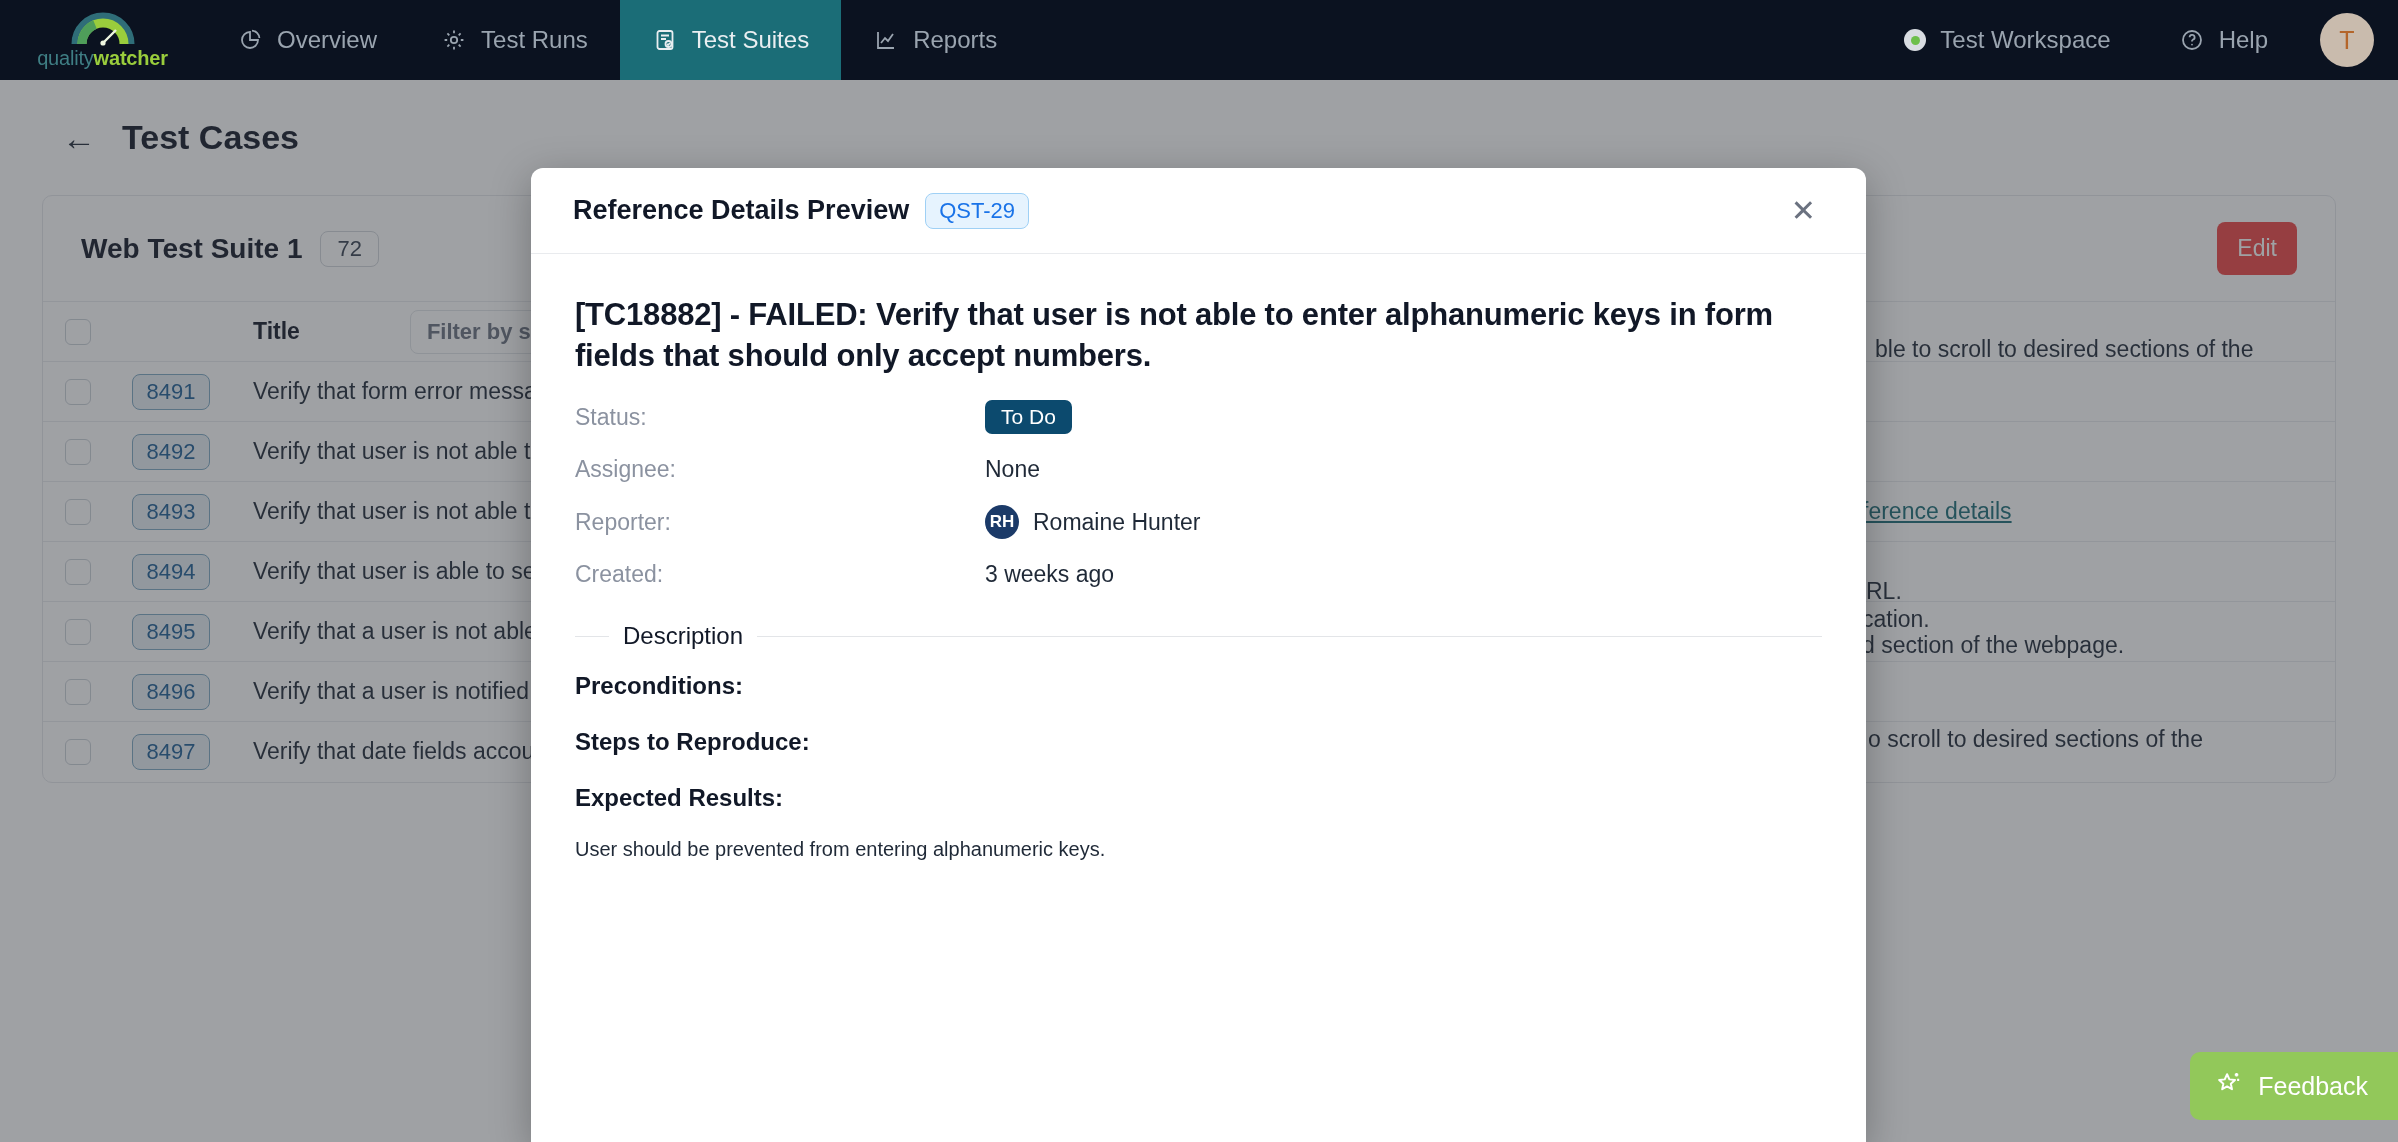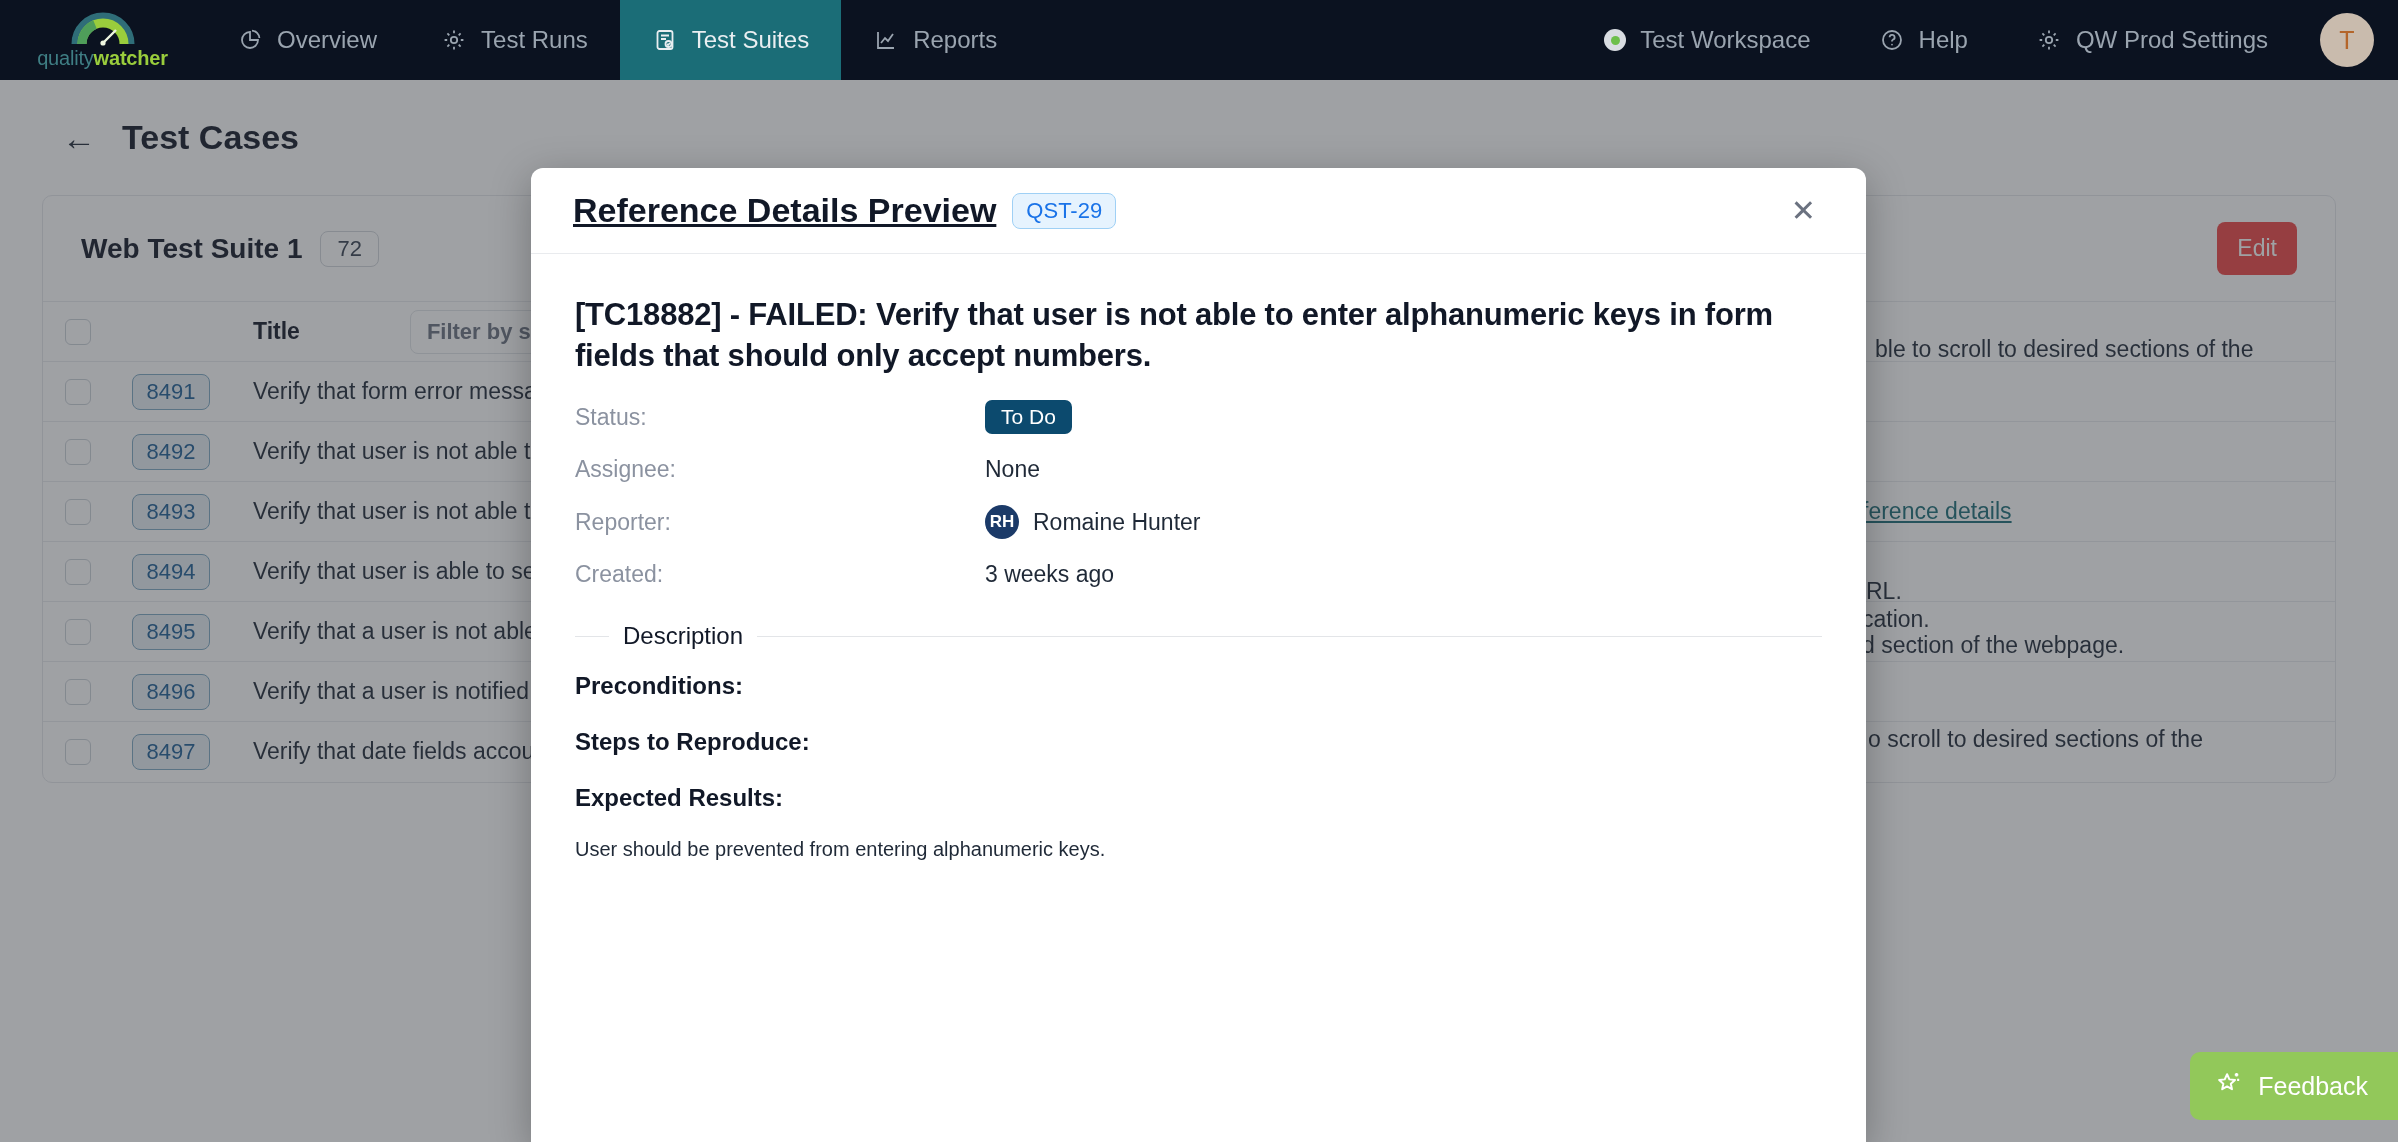--- a/index.html
+++ b/index.html
@@ -127,21 +127,21 @@
     box-shadow: 0 10px 40px rgba(0,0,0,0.28);
     z-index: 20; overflow: hidden;
     display: flex; flex-direction: column;
   }
   .modal-head {
     height: 86px; flex: 0 0 86px;
     border-bottom: 1px solid #e9ebee;
     display: flex; align-items: center;
     padding: 0 42px 0 42px;
   }
-  .modal-title { font-size: 34px; font-weight: bold; color: #111827; text-decoration: underline; }
+  .modal-title { font-size: 27px; font-weight: bold; color: #111827; }
   .ref-badge {
     margin-left: 16px;
     border: 1px solid #9fd0f5; background: #e6f3fe;
     color: #1a73e8; border-radius: 8px;
     padding: 4px 13px; font-size: 22px;
   }
   .modal-close {
     margin-left: auto; font-size: 30px; color: #6b7280;
     cursor: pointer; line-height: 1; padding: 6px 8px;
     font-weight: 300;
@@ -268,29 +268,20 @@
         <span class="nav-icon">
           <svg width="24" height="24" viewBox="0 0 24 24" fill="none" stroke="#9aa4af" stroke-width="1.8">
             <circle cx="12" cy="12" r="9"></circle>
               <path d="M9.6 9.3a2.5 2.5 0 1 1 3.2 2.4c-.6.3-.8.8-.8 1.4v.4"></path>
               <circle cx="12" cy="16.6" r="0.9" fill="#9aa4af" stroke="none"></circle>
           </svg>
         </span>
         <span>Help</span>
       </div>
 
-      <div class="nav-item">
-        <span class="nav-icon">
-          <svg width="24" height="24" viewBox="0 0 24 24" fill="none" stroke="#9aa4af" stroke-width="1.8">
-            <circle cx="12" cy="12" r="3.2"></circle>
-            <path d="M12 2.6v2.6M12 18.8v2.6M2.6 12h2.6M18.8 12h2.6M5.4 5.4l1.9 1.9M16.7 16.7l1.9 1.9M18.6 5.4l-1.9 1.9M7.3 16.7l-1.9 1.9"></path>
-          </svg>
-        </span>
-        <span>QW Prod Settings</span>
-      </div>
 
       <div class="avatar-btn">
         <span>T</span>
       </div>
     </div>
   </div>
 
   <div class="page">
 
     <div class="page-head">

